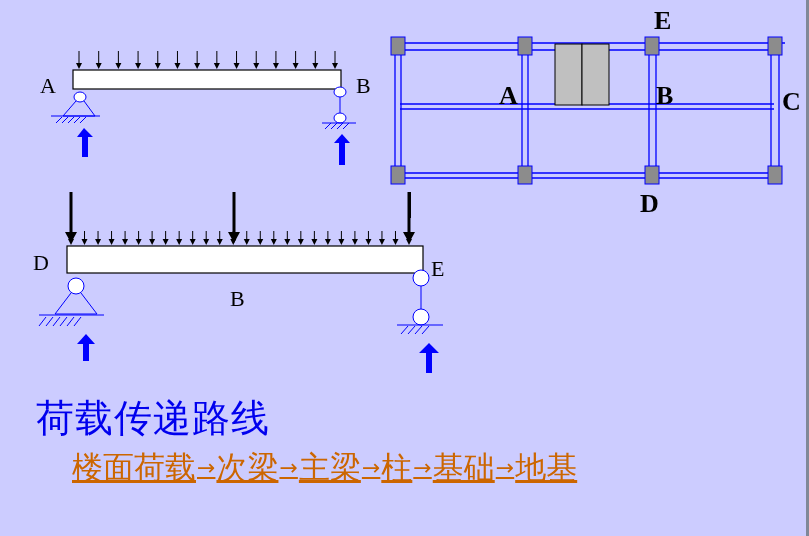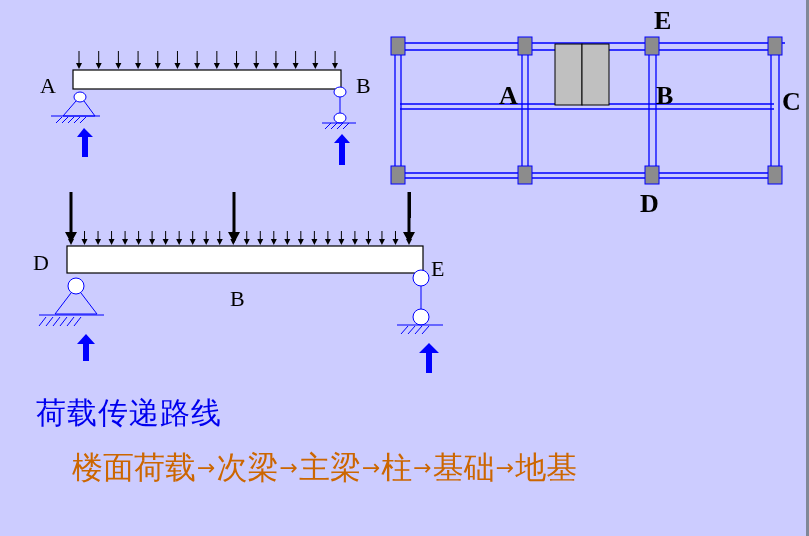--- a/index.html
+++ b/index.html
@@ -7,29 +7,29 @@
       width: 809px; height: 536px; overflow: hidden;
       background: #ccccff; position: relative;
       font-family: "Liberation Serif", serif;
     }
     #stage { position: absolute; left: 0; top: 0; width: 809px; height: 536px; }
     .edge-bar { position: absolute; right: 0; top: 0; width: 3px; height: 536px; background: #808898; }
     .lbl { font-family: "Liberation Serif", serif; font-size: 22px; fill: #000; }
     .lbl-bold { font-family: "Liberation Serif", serif; font-size: 26px; font-weight: bold; fill: #000; }
     .title-line {
       position: absolute; left: 36px; top: 393px;
-      font-family: "DejaVu Sans", sans-serif; font-size: 30px; color: #0000ee;
+      font-family: "DejaVu Sans", sans-serif; font-size: 38px; color: #0000ee;
       letter-spacing: 1px;
     }
     .path-line {
       position: absolute; left: 72px; top: 447px;
       font-family: "DejaVu Sans", sans-serif; font-size: 31px; color: #cc6600;
       white-space: nowrap;
     }
-    .path-line span { display: inline-block; }
+    .path-line span { display: inline-block; text-decoration: underline; }
     .arrow-sep { font-size: 22px; margin: 0 1px; vertical-align: 3px; }
   </style>
 </head>
 <body>
 
 <div id="stage">
   <svg width="809" height="536" viewBox="0 0 809 536" xmlns="http://www.w3.org/2000/svg">
     <defs>
       <marker id="ah" markerWidth="8" markerHeight="8" refX="4" refY="7" orient="auto" markerUnits="userSpaceOnUse">
         <path d="M0,0 L8,0 L4,8 z" fill="#000"></path>

